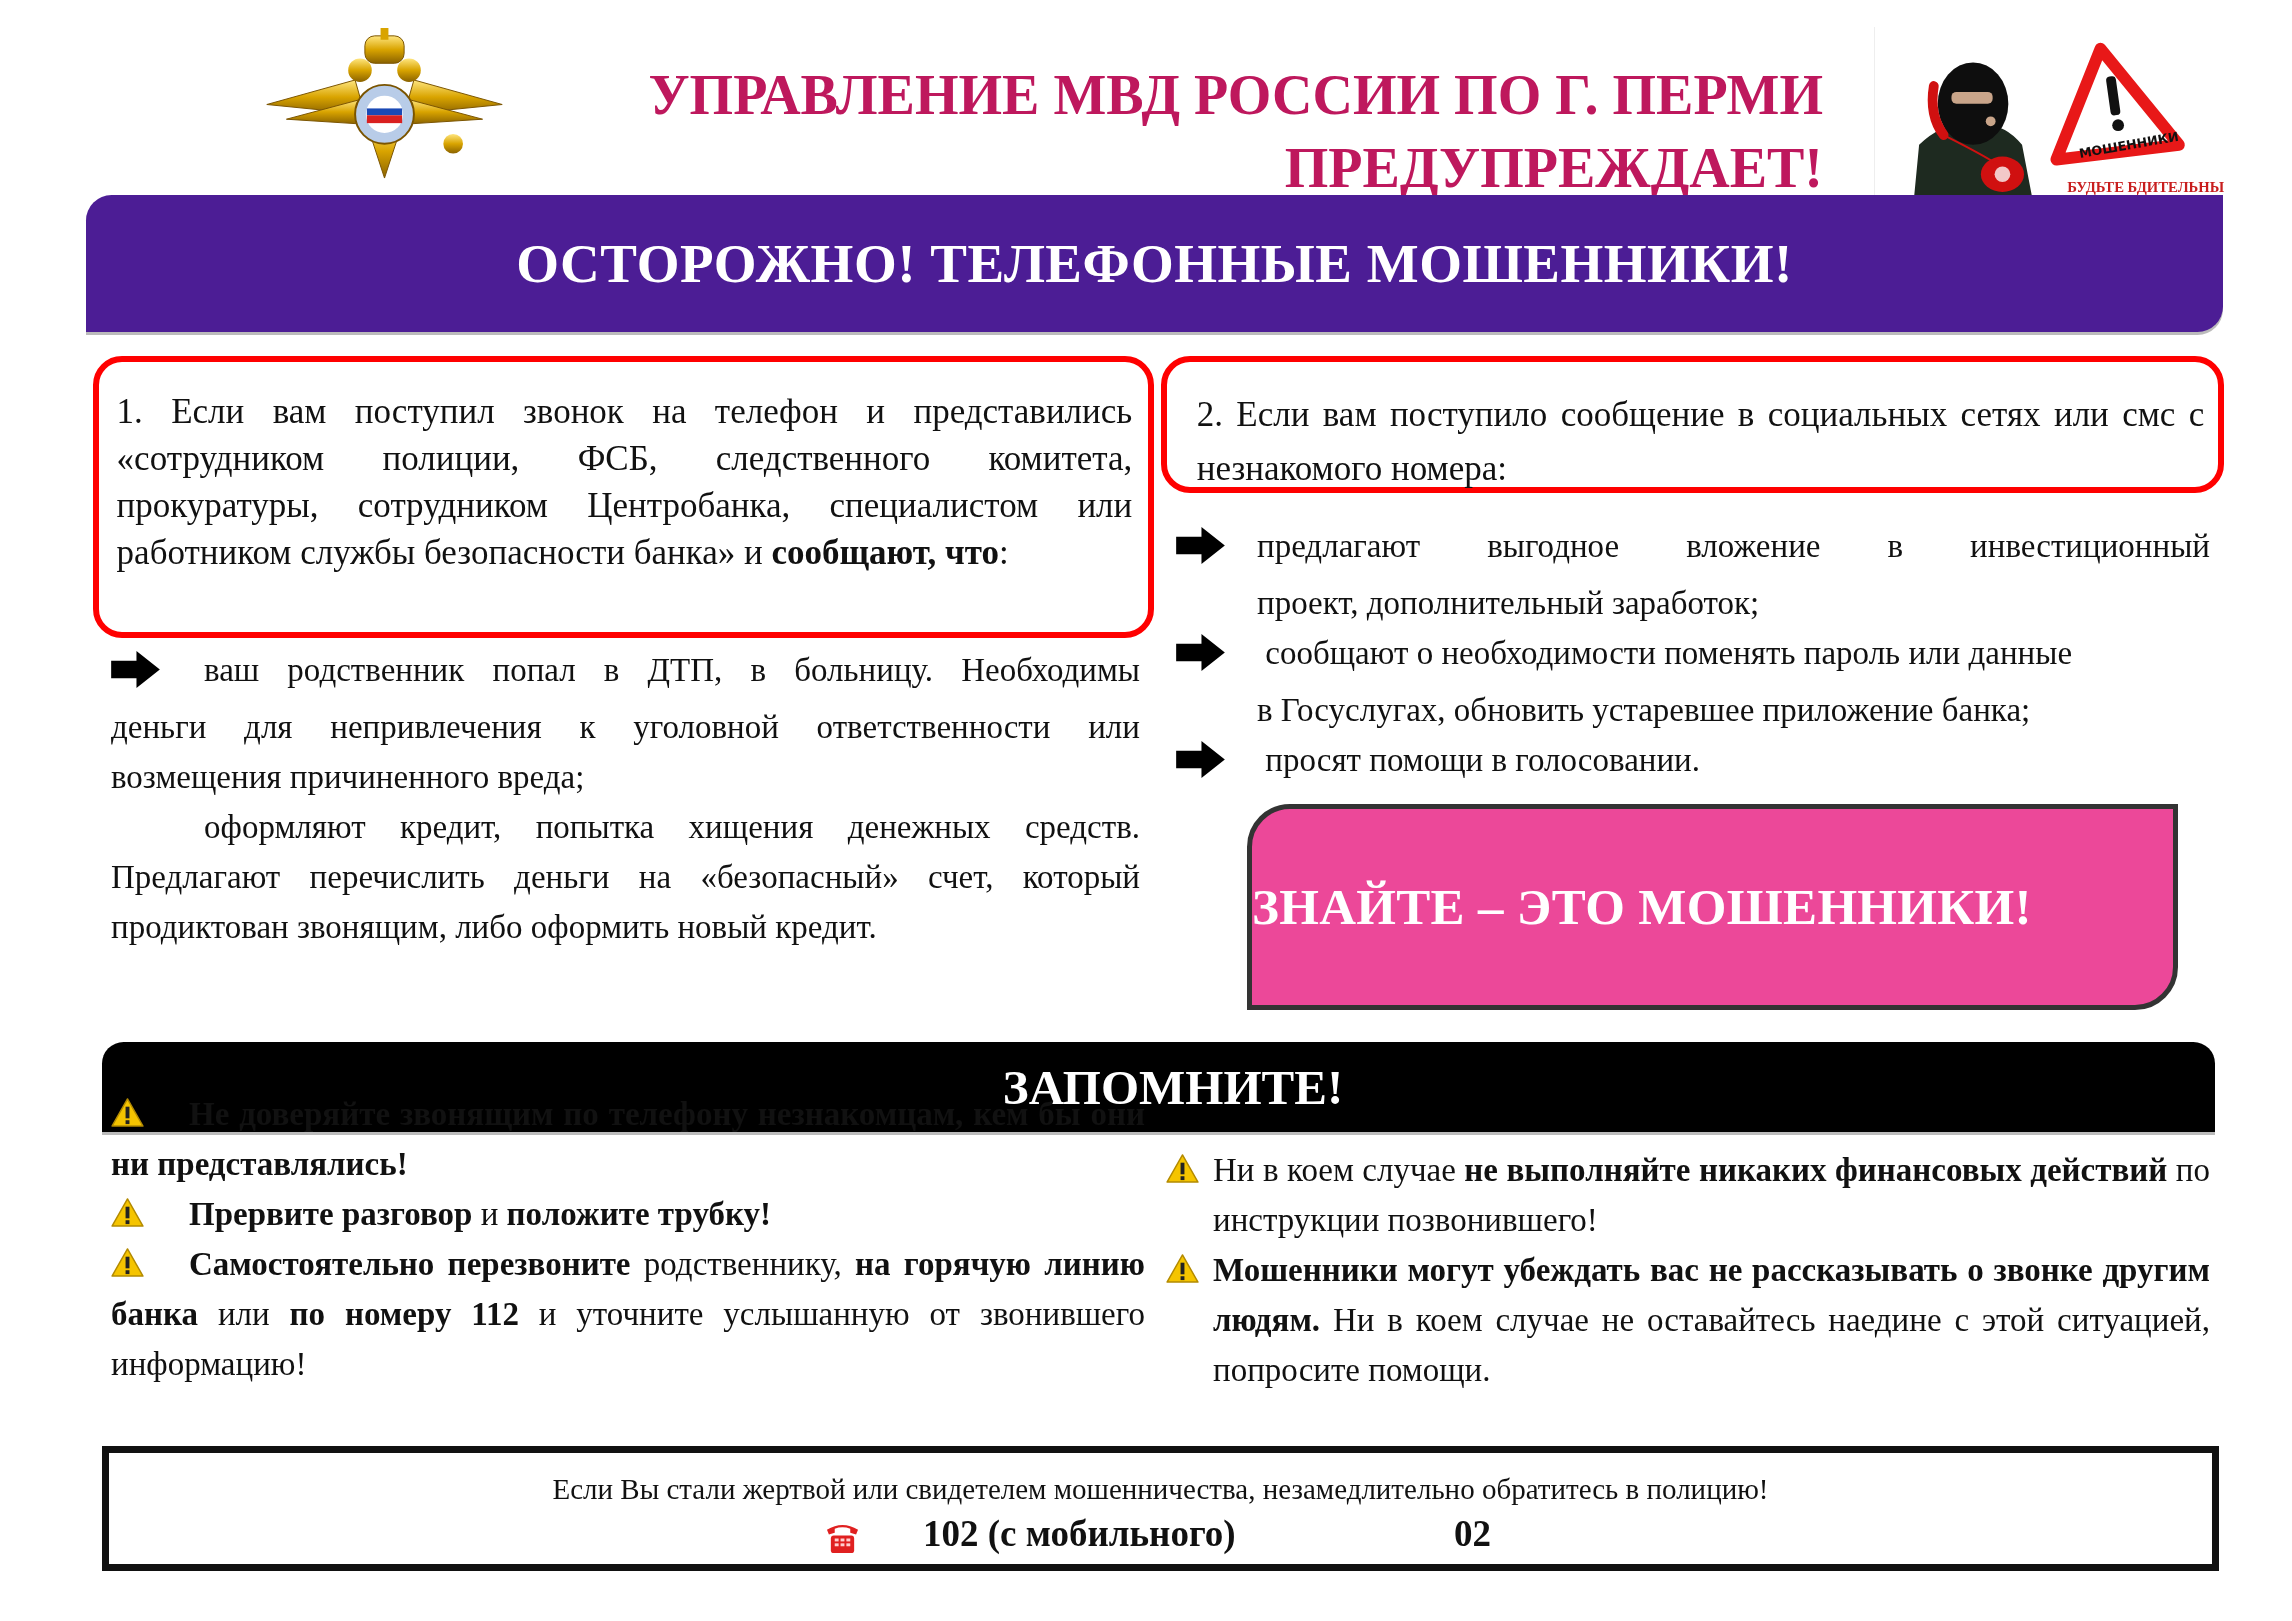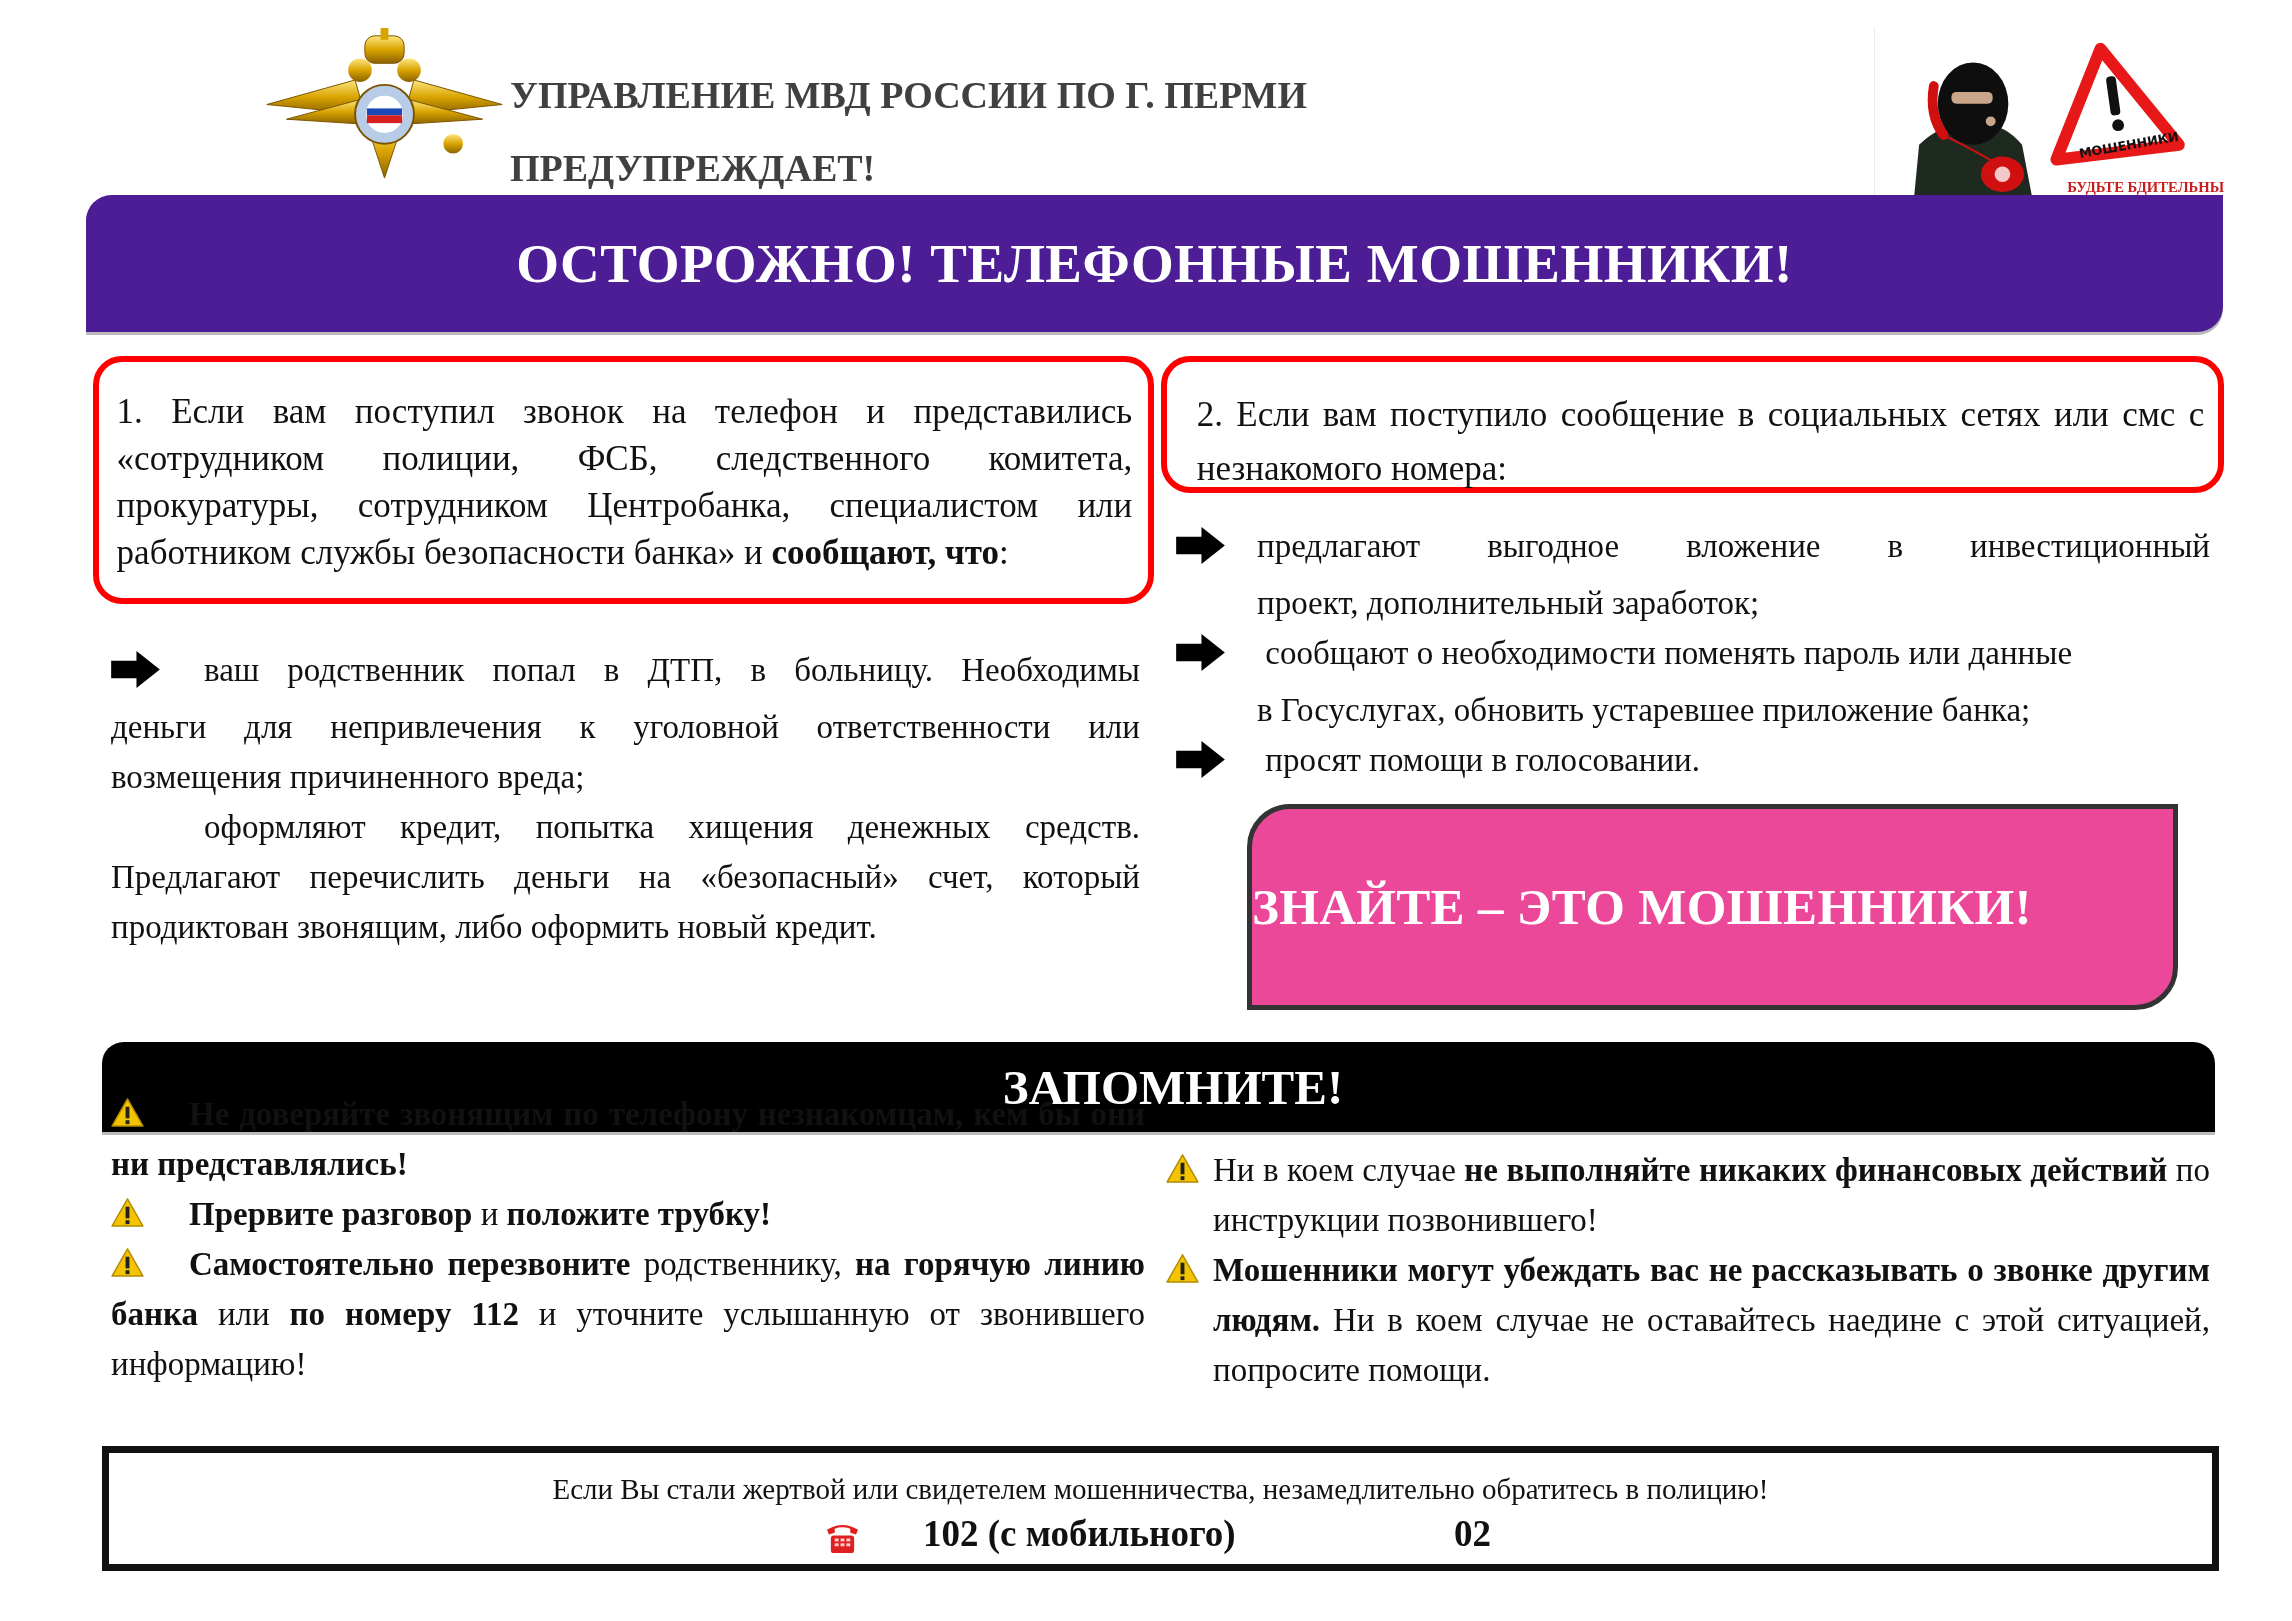--- a/index.html
+++ b/index.html
@@ -1,27 +1,27 @@
 <!DOCTYPE html>
 <html><head>
 <meta charset="utf-8">
 <style>
   html,body{margin:0;padding:0;background:#fff;}
   body{width:2293px;height:1621px;position:relative;overflow:hidden;font-family:"Liberation Serif","DejaVu Serif",serif;color:#111;}
   .abs{position:absolute;}
   
   #emblem{left:257px;top:25.5px;width:255px;height:157px;}
-  #title{left:510px;top:59px;width:1313px;text-align:left;color:#404040;font-weight:bold;font-size:38px;line-height:73px;letter-spacing:0px;}
+  #title{left:510px;top:59px;width:1313px;text-align:right;color:#be185d;font-weight:bold;font-size:56px;line-height:73px;letter-spacing:0px;}
   #scam-img{left:1874px;top:27.4px;width:349px;height:169px;background:#fff;border-left:1px solid #eee;}
   
   #banner1{left:86px;top:195px;width:2137px;height:137px;background:#4c1d95;border-radius:25.5px 0 25.5px 0;box-shadow:0 2.9px 0 #bbb;display:flex;align-items:center;justify-content:center;}
   #banner1 span{color:#fff;font-weight:bold;font-size:55px;letter-spacing:0.5px;}
   
   .redbox{border:6.9px solid #ff0000;border-radius:29px;box-sizing:border-box;background:#fff;}
-  #box1{left:93px;top:356px;width:1061px;height:248px;}
+  #box1{left:93px;top:356px;width:1061px;height:282px;}
   #box1 p{margin:0;padding:25.5px 15.7px 0 17.6px;font-size:35px;line-height:47px;text-align:justify;text-align-last:left;}
   #box2{left:1161px;top:356px;width:1063px;height:137px;padding-left:16px;}
   #box2 p{margin:0;padding:25.5px 13.7px 0 13.7px;font-size:35px;line-height:54px;text-align:justify;}
   b{font-weight:bold;}
   
   #left-list{left:111px;top:645px;width:1029px;font-size:33px;line-height:50px;text-align:justify;}
   .bullet-line{display:flex;align-items:flex-start;}
   .arrow{display:inline-block;width:49px;height:37px;flex:0 0 auto;margin-top:5.9px;}
   .arrow-wrap{width:93px;flex:0 0 auto;}
   .indent{padding-left:93px;}

